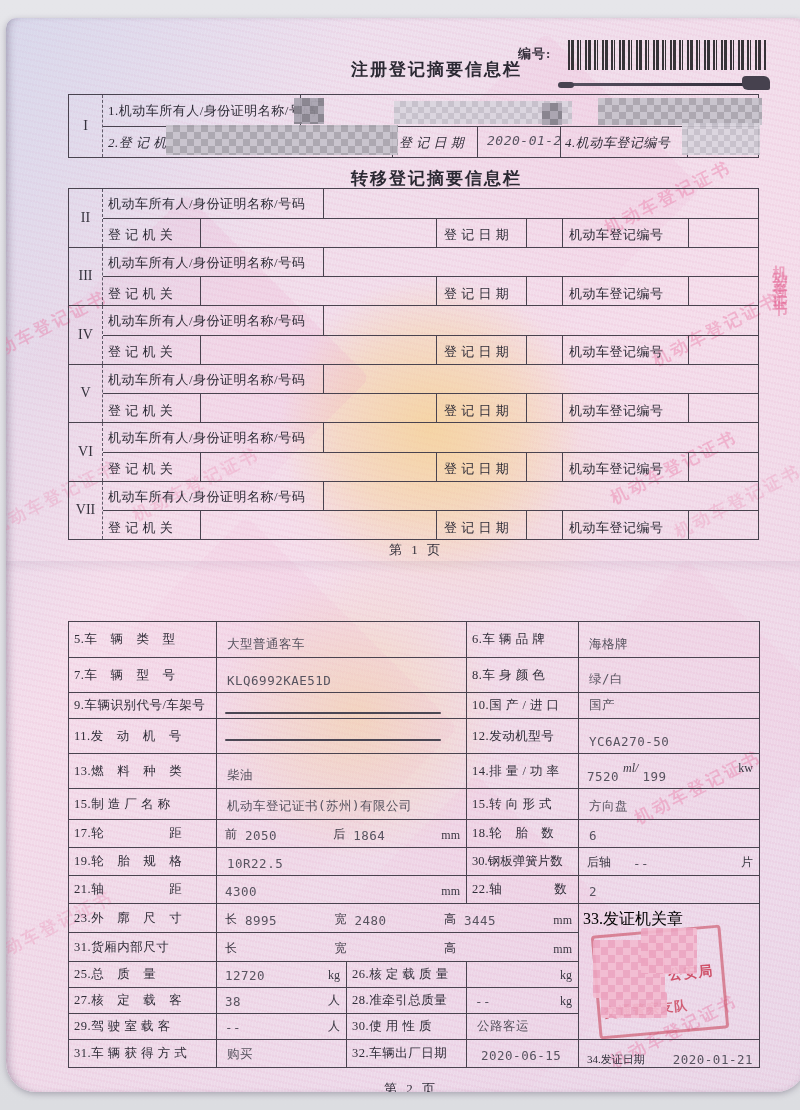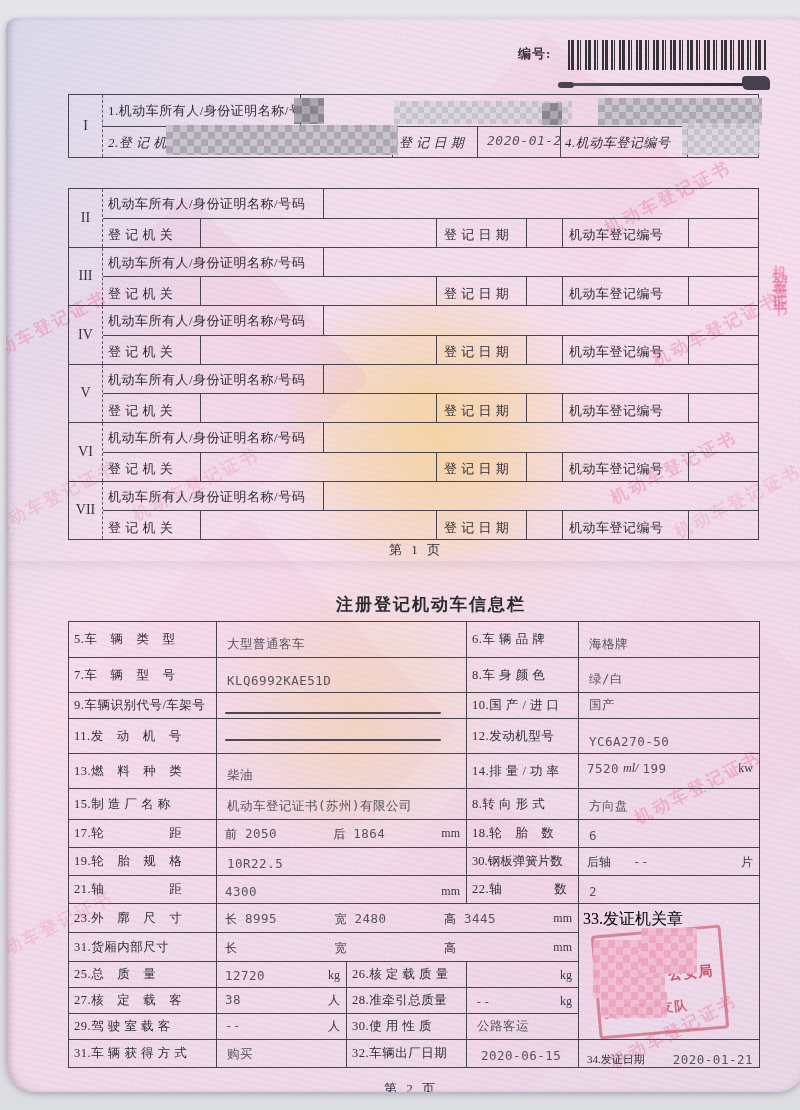--- a/index.html
+++ b/index.html
@@ -57,21 +57,21 @@
   .trowline{position:absolute;left:0;right:0;top:50%;border-top:1px solid #49434f;}
 
   
   .vt{position:absolute;z-index:2;left:62px;top:603px;border-collapse:collapse;table-layout:fixed;width:691px;}
   .vt td{border:1px solid #49434f;padding:0;overflow:hidden;}
   .vt{border:1.5px solid #49434f;}
   td.lb{font-size:12.5px;color:#2f2d38;padding-left:5px;letter-spacing:.5px;vertical-align:middle;white-space:nowrap;}
   td.vd{vertical-align:bottom;}
   .vtext{font-family:"DejaVu Sans Mono","Liberation Mono",monospace;font-size:12.5px;color:#57535f;letter-spacing:.5px;
          padding:0 0 4px 10px;white-space:nowrap;}
-  .fx{display:flex;align-items:flex-start;padding:0 6px 4px 8px;box-sizing:border-box;width:100%;}
+  .fx{display:flex;align-items:flex-end;padding:0 6px 4px 8px;box-sizing:border-box;width:100%;}
   .fx .u{font-family:"Liberation Serif","DejaVu Serif",serif;color:#3a3742;font-size:12px;}
   .fx .m{font-family:"DejaVu Sans Mono","Liberation Mono",monospace;font-size:12.5px;color:#57535f;letter-spacing:.5px;}
   .sp{flex:1;}
   .redline{height:2px;background:#4b4754;width:92%;border-radius:1px;}
 
   .mosaic{position:absolute;z-index:3;background:repeating-conic-gradient(#a9a5ae 0% 25%,#c7c3cc 0% 50%);background-size:14px 14px;opacity:.95;}
   .mo-dark{background:repeating-conic-gradient(#86828c 0% 25%,#a9a4b0 0% 50%);background-size:16px 16px;}
   .mo-light{background:repeating-conic-gradient(#c3bfc9 0% 25%,#d9d5de 0% 50%);background-size:12px 12px;opacity:.9;}
   .pmosaic{position:absolute;z-index:4;background:repeating-conic-gradient(#f3bcd1 0% 25%,#eca4c0 0% 50%);background-size:15px 15px;opacity:.9;border-radius:2px;}
 
@@ -107,21 +107,22 @@
   <span class="wm" style="left:598px;top:1002px;">机动车登记证书</span>
   <span class="wm light" style="left:120px;top:455px;">机动车登记证书</span>
   <span class="wm vert" style="left:764px;top:235px;">机动车登记证书</span>
 
   <span class="serial">编号:</span>
   <div class="barcode"></div>
   <div class="scratch"></div>
   <div class="scratch-blob-l"></div>
   <div class="scratch-blob-r"></div>
 
-  <div class="title" style="left:330px;top:575px;">注册登记机动车信息栏</div>
+  <div class="title" style="left:345px;top:40px;">注册登记摘要信息栏</div>
+  <div class="title" style="left:345px;top:149px;">转移登记摘要信息栏</div>
 
   <div class="sec1">
     <div class="roman">
         <span>I</span>
       </div>
     <div class="s1body">
       <div class="s1row1">
         <span class="lbl" style="position:absolute;left:5px;top:7px;">1.机动车所有人/身份证明名称/号码</span>
         <div class="cellline" style="left:197px;top:0;height:31px;"></div>
         <span class="val" style="position:absolute;left:206px;top:2px;">广</span>
@@ -327,21 +328,21 @@
         <span class="sp"></span>
         <span class="u" style="margin-bottom:8px;">kw</span>
       </div>
           </td>
     </tr>
     <tr style="height:31px">
       <td class="lb">15.制 造 厂 名 称</td>
       <td class="vd" colspan="2">
             <div class="vtext">机动车登记证书(苏州)有限公司</div>
           </td>
-      <td class="lb">8.转 向 形 式</td>
+      <td class="lb">15.转 向 形 式</td>
       <td class="vd">
             <div class="vtext">方向盘</div>
           </td>
     </tr>
     <tr style="height:28px">
       <td class="lb">17.轮　　　　　距</td>
       <td class="vd" colspan="2">
             <div class="fx">
         <span class="u">前</span>
         <span class="m" style="margin-left:8px;">2050</span>

